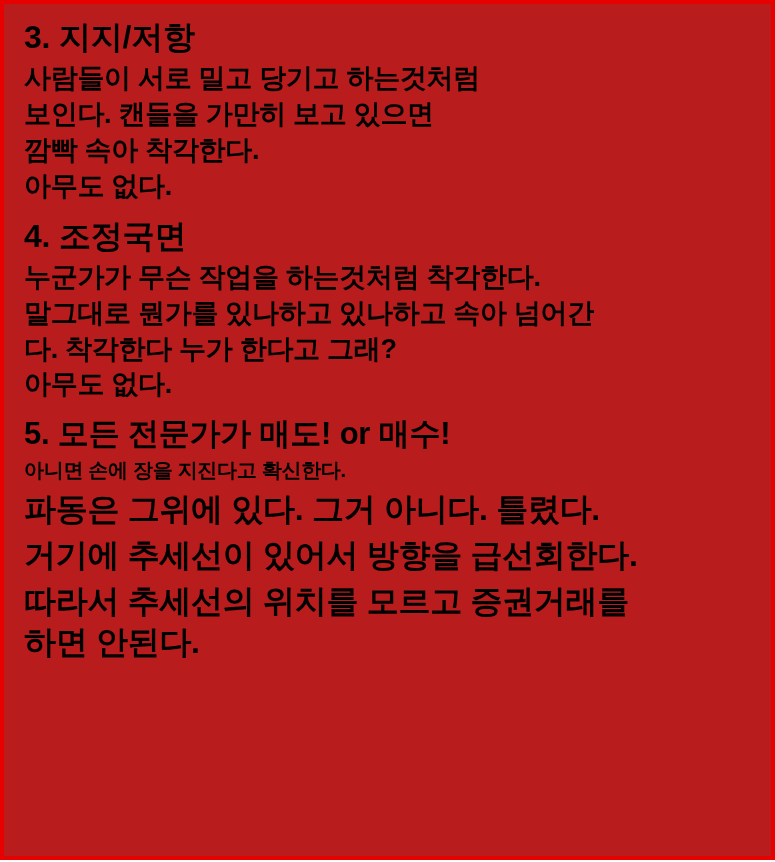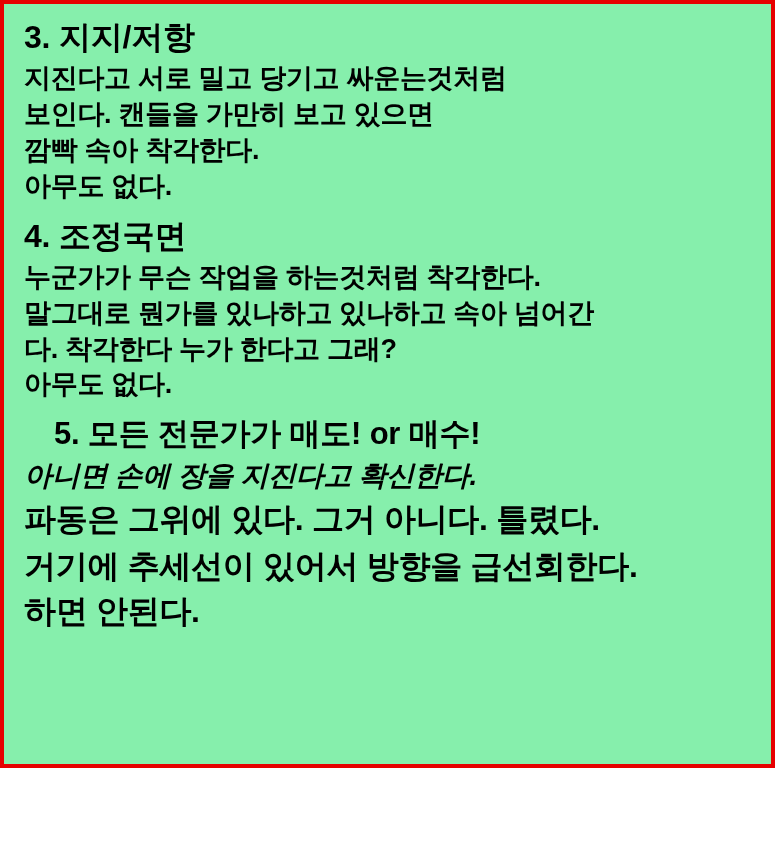--- a/index.html
+++ b/index.html
@@ -8,69 +8,68 @@
   }
   body {
     width: 775px;
     height: 862px;
     background: #ffffff;
     font-family: "Liberation Sans", sans-serif;
   }
   #page {
     box-sizing: border-box;
     width: 775px;
-    height: 768px;
-    background: #86efac;
+    height: 860px;
+    background: #b91c1c;
     border: 4px solid #e60000;
     padding: 14px 18px 10px 20px;
     overflow: hidden;
   }
   .block {
     margin: 0 0 2px 0;
   }
   .heading {
     font-weight: bold;
     color: #000000;
     letter-spacing: -0.2px;
     line-height: 1.22;
     margin: 0 0 4px 0;
   }
   .h-3, .h-4 {
     font-size: 32px;
   }
   .h-5 {
     font-size: 31px;
-    margin-left: 30px;
   }
   .line {
     font-weight: bold;
     color: #000000;
     line-height: 1.33;
     letter-spacing: -0.3px;
     margin: 0;
   }
   .sz-27 { font-size: 27px; }
-  .sz-28 { font-size: 28px; font-style: italic; }
+  .sz-28 { font-size: 20px; }
   .sz-25 { font-size: 32px; }
   .gap-sec {
     height: 10px;
   }
   .gap-small {
     height: 4px;
   }
   .tight { line-height: 1.28; }
 </style>
 </head>
 <body>
 
 <div id="page">
 
   <div class="block">
     <div class="heading h-3">3. 지지/저항</div>
-    <div class="line sz-27">지진다고 서로 밀고 당기고 싸운는것처럼</div>
+    <div class="line sz-27">사람들이 서로 밀고 당기고 하는것처럼</div>
     <div class="line sz-27">보인다. 캔들을 가만히 보고 있으면</div>
     <div class="line sz-27">깜빡 속아 착각한다.</div>
     <div class="line sz-27">아무도 없다.</div>
   </div>
 
   <div class="gap-sec"></div>
 
   <div class="block">
     <div class="heading h-4">4. 조정국면</div>
     <div class="line sz-27">누군가가 무슨 작업을 하는것처럼 착각한다.</div>
@@ -82,16 +81,17 @@
   <div class="gap-sec"></div>
 
   <div class="block">
     <div class="heading h-5">5. 모든 전문가가 매도! or 매수!</div>
     <div class="line sz-28">아니면 손에 장을 지진다고 확신한다.</div>
     <div class="gap-small"></div>
     <div class="line sz-25">파동은 그위에 있다. 그거 아니다. 틀렸다.</div>
     <div class="gap-small"></div>
     <div class="line sz-25">거기에 추세선이 있어서 방향을 급선회한다.</div>
     <div class="gap-small"></div>
+    <div class="line sz-25 tight">따라서 추세선의 위치를 모르고 증권거래를</div>
     <div class="line sz-25 tight">하면 안된다.</div>
   </div>
 
 </div>
 
 </body></html>

